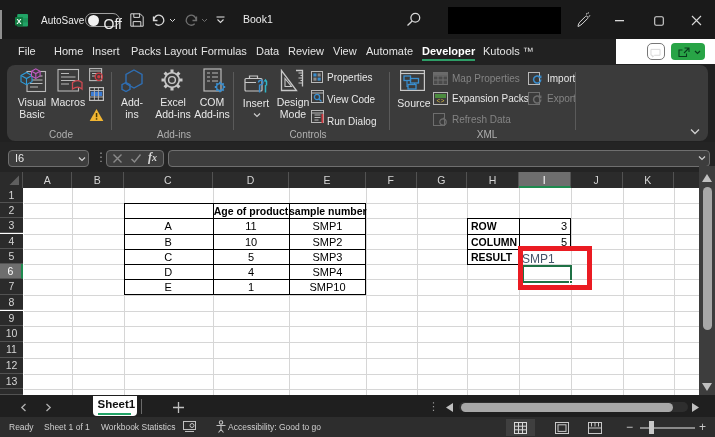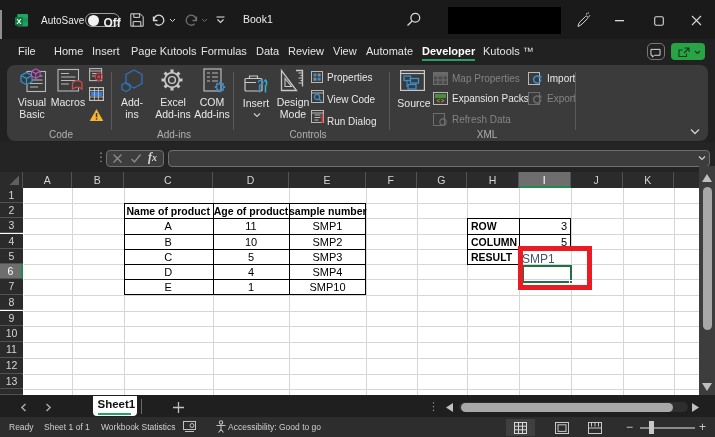--- a/index.html
+++ b/index.html
@@ -3,21 +3,21 @@
 <meta charset="utf-8">
 <style>
   * { margin:0; padding:0; box-sizing:border-box; }
   html,body { width:715px; height:437px; overflow:hidden; background:#fff; }
   body { font-family:"Liberation Sans", sans-serif; position:relative; }
   .abs { position:absolute; }
 
   
   #titlebar { left:0; top:0; width:715px; height:39px; background:#1a1a1a; color:#e8e8e8; }
   
-  #tabrow { left:0; top:39px; width:715px; height:27px; background:#212121; color:#e4e4e4; font-size:11px; }
+  #tabrow { left:0; top:39px; width:616px; height:27px; background:#212121; color:#e4e4e4; font-size:11px; }
   .rtab { position:absolute; top:0; height:22px; line-height:25px; }
   
   #ribbon { left:0; top:64px; width:715px; height:78px; background:#212121; color:#e4e4e4; }
   #rpanel { position:absolute; left:7px; top:1px; width:701px; height:76px; background:#3b3b3b; border-radius:8px; }
   .gsep { position:absolute; top:8px; width:1px; height:58px; background:#5a5a5a; }
   .glabel { position:absolute; top:65px; font-size:10px; color:#b0b0b0; text-align:center; }
   .blabel { position:absolute; font-size:10.5px; color:#e8e8e8; text-align:center; line-height:12px; }
   .slabel { position:absolute; font-size:10px; color:#e8e8e8; white-space:nowrap; }
   .slabel.gray { color:#848484; }
   
@@ -45,21 +45,21 @@
       <rect x="3.2" y="4.2" width="5.4" height="4.2" fill="#107c41"></rect>
       <rect x="8.6" y="4.2" width="5.4" height="4.2" fill="#1d9159"></rect>
       <rect x="3.2" y="8.4" width="5.4" height="4.1" fill="#185c37"></rect>
       <rect x="1" y="3" width="8" height="8.5" rx="0.8" fill="#107c41"></rect>
       <text x="5" y="9.8" font-size="7.5" font-weight="bold" fill="#fff" text-anchor="middle" font-family="Liberation Sans">X</text>
     </svg>
     <div class="abs" style="left:41px;top:15px;font-size:10px;color:#ededed;">AutoSave</div>
 
     <div class="abs" style="left:85px;top:13px;width:35px;height:14px;border:1px solid #a0a0a0;border-radius:7px;">
       <div class="abs" style="left:2px;top:1.2px;width:11px;height:11px;border-radius:50%;background:#f2f2f2;"></div>
-      <div class="abs" style="left:17.5px;top:1.5px;font-size:12px;color:#ededed;font-weight:bold;">Off</div>
+      <div class="abs" style="left:17.5px;top:1.5px;font-size:14px;color:#ededed;">Off</div>
     </div>
 
     <svg class="abs" style="left:130px;top:13px" width="14" height="14" viewBox="0 0 14 14" fill="none" stroke="#d8d8d8" stroke-width="1">
       <path d="M0.8 0.8 h9.4 l3 3 v9.4 h-12.4 z"></path>
       <path d="M3.8 0.8 v3.6 h5.8 v-3.6"></path>
       <path d="M3.2 13.2 v-4.6 h7.6 v4.6"></path>
     </svg>
 
     <svg class="abs" style="left:152px;top:14px" width="14" height="13" viewBox="0 0 14 13" fill="none" stroke="#d8d8d8" stroke-width="1.3">
       <path d="M1.5 2.5 v4 h4"></path>
@@ -102,21 +102,21 @@
       <rect x="0.7" y="0.7" width="8.6" height="8.6" rx="1.5"></rect>
     </svg>
     <svg class="abs" style="left:691px;top:15px" width="11" height="11" viewBox="0 0 11 11" fill="none" stroke="#d8d8d8" stroke-width="1.1">
       <path d="M1 1 L10 10 M10 1 L1 10"></path>
     </svg>
   </div>
   <div class="abs" id="tabrow">
     <div class="rtab" style="left:18px;">File</div>
     <div class="rtab" style="left:54px;">Home</div>
     <div class="rtab" style="left:92px;">Insert</div>
-    <div class="rtab" style="left:131px;">Page Kutools</div>
+    <div class="rtab" style="left:131px;">Packs Layout</div>
     <div class="rtab" style="left:201px;">Formulas</div>
     <div class="rtab" style="left:256px;">Data</div>
     <div class="rtab" style="left:288px;">Review</div>
     <div class="rtab" style="left:333px;">View</div>
     <div class="rtab" style="left:366px;">Automate</div>
     <div class="rtab" style="left:422px;font-weight:bold;color:#fff;border-bottom:2.5px solid #2e9e67;">Developer</div>
     <div class="rtab" style="left:483px;">Kutools ™</div>
     <div class="rtab" style="left:628px;margin-top:17px;">Help</div>
 
     <div class="abs" style="left:646.5px;top:4px;width:18px;height:17px;border:1px solid #777;border-radius:5px;"></div>
@@ -305,20 +305,26 @@
     <div class="slabel gray" style="left:547px;top:29px;">Export</div>
     <div class="glabel" style="left:463px;width:48px;">XML</div>
     <div class="gsep" style="left:575px;"></div>
 
     <svg class="abs" style="left:689px;top:64px" width="12" height="8" viewBox="0 0 12 8" fill="none" stroke="#cfcfcf" stroke-width="1.3">
       <path d="M2 1.5 L6 5.5 L10 1.5"></path>
     </svg>
   </div>
   <div class="abs" id="fbar">
 
+    <div class="abs" style="left:8px;top:7.5px;width:81px;height:17px;background:#3d3d3d;border:1px solid #6f6f6f;border-radius:4px;">
+      <div class="abs" style="left:6px;top:1px;font-size:11px;color:#e8e8e8;">I6</div>
+      <svg class="abs" style="left:68px;top:5px" width="10" height="7" viewBox="0 0 10 7" fill="none" stroke="#cfcfcf" stroke-width="1.2">
+        <path d="M2 1.5 L5 4.5 L8 1.5"></path>
+      </svg>
+    </div>
     <div class="abs" style="left:95px;top:9px;width:3px;height:13px;color:#9a9a9a;font-size:12px;line-height:13px;">⋮</div>
 
     <div class="abs" style="left:106px;top:7.5px;width:58px;height:17px;background:#3d3d3d;border:1px solid #6f6f6f;border-radius:4px;"></div>
     <svg class="abs" style="left:112px;top:11px" width="11" height="11" viewBox="0 0 11 11" fill="none" stroke="#8a8a8a" stroke-width="1.4">
       <path d="M1.5 1.5 L9.5 9.5 M9.5 1.5 L1.5 9.5"></path>
     </svg>
     <svg class="abs" style="left:130px;top:11px" width="12" height="11" viewBox="0 0 12 11" fill="none" stroke="#8a8a8a" stroke-width="1.4">
       <path d="M1.5 6 L4.5 9 L10.5 1.5"></path>
     </svg>
     <div class="abs" style="left:148px;top:8px;font-size:12px;font-style:italic;font-weight:bold;color:#d8d8d8;font-family:'Liberation Serif',serif;">f<span style="font-size:10px;">x</span></div>
@@ -384,21 +390,20 @@
     <div class="hline" style="left:23.5px;top:201.6px;width:675.5px;"></div>
     <div class="hline" style="left:23.5px;top:217.4px;width:675.5px;"></div>
     <div class="abs" style="left:123.5px;top:31.0px;width:242.5px;height:91.7px;border:1px solid #000;"></div>
     <div class="abs" style="left:213px;top:31.0px;width:1px;height:91.7px;background:#000;"></div>
     <div class="abs" style="left:289px;top:31.0px;width:1px;height:91.7px;background:#000;"></div>
     <div class="abs" style="left:123.5px;top:46.3px;width:242.5px;height:1px;background:#000;"></div>
     <div class="abs" style="left:123.5px;top:61.5px;width:242.5px;height:1px;background:#000;"></div>
     <div class="abs" style="left:123.5px;top:76.8px;width:242.5px;height:1px;background:#000;"></div>
     <div class="abs" style="left:123.5px;top:92.1px;width:242.5px;height:1px;background:#000;"></div>
     <div class="abs" style="left:123.5px;top:107.4px;width:242.5px;height:1px;background:#000;"></div>
-    <div class="cell" style="left:123.5px;top:31.0px;width:89.5px;height:15.3px;line-height:16.3px;text-align:center;font-weight:bold;font-size:10.5px;">Name of product</div>
     <div class="cell" style="left:213px;top:31.0px;width:76px;height:15.3px;line-height:16.3px;text-align:center;font-weight:bold;font-size:10.5px;">Age of product</div>
     <div class="cell" style="left:289px;top:31.0px;width:77px;height:15.3px;line-height:16.3px;text-align:center;font-weight:bold;font-size:10.5px;">sample number</div>
     <div class="cell" style="left:123.5px;top:46.3px;width:89.5px;height:15.2px;line-height:16.2px;text-align:center;">A</div>
     <div class="cell" style="left:213px;top:46.3px;width:76px;height:15.2px;line-height:16.2px;text-align:center;">11</div>
     <div class="cell" style="left:289px;top:46.3px;width:77px;height:15.2px;line-height:16.2px;text-align:center;">SMP1</div>
     <div class="cell" style="left:123.5px;top:61.5px;width:89.5px;height:15.3px;line-height:16.3px;text-align:center;">B</div>
     <div class="cell" style="left:213px;top:61.5px;width:76px;height:15.3px;line-height:16.3px;text-align:center;">10</div>
     <div class="cell" style="left:289px;top:61.5px;width:77px;height:15.3px;line-height:16.3px;text-align:center;">SMP2</div>
     <div class="cell" style="left:123.5px;top:76.8px;width:89.5px;height:15.3px;line-height:16.3px;text-align:center;">C</div>
     <div class="cell" style="left:213px;top:76.8px;width:76px;height:15.3px;line-height:16.3px;text-align:center;">5</div>

